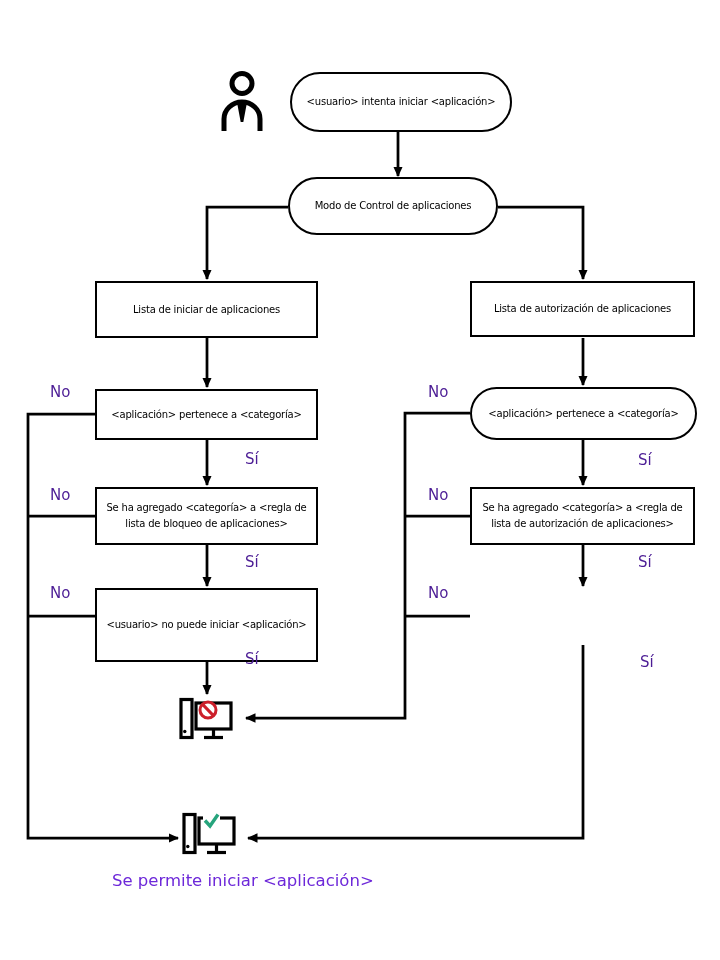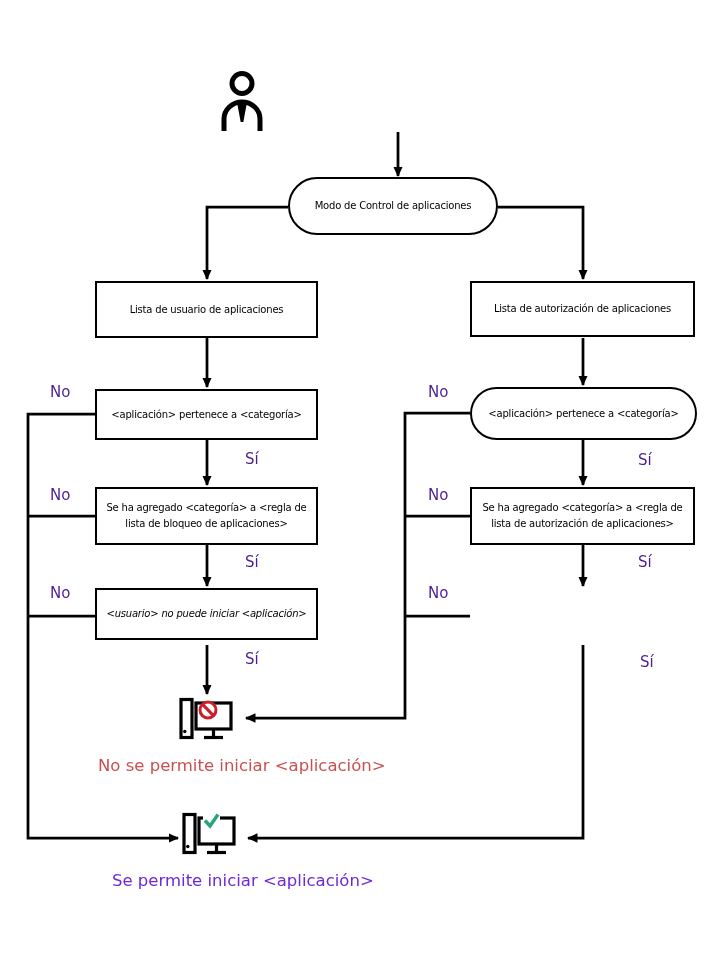--- a/index.html
+++ b/index.html
@@ -59,38 +59,39 @@
 
     <path class="c" d="M583,645 V838 H248" marker-end="url(#arrowhead)"></path>
   </svg>
 
   <svg class="abs" style="left:220px; top:70px;" width="44" height="62" viewBox="0 0 44 62">
     <circle cx="22" cy="13.5" r="10" fill="none" stroke="#000" stroke-width="5"></circle>
     <path d="M4,61 V49 A18,17 0 0 1 40,49 V61" fill="none" stroke="#000" stroke-width="5"></path>
     <path d="M22,30 L26.5,35 L23.3,52 H20.7 L17.5,35 Z" fill="#000"></path>
   </svg>
 
+  <div class="node stadium" style="left:290px; top:72px; width:222px; height:60px;">&lt;usuario&gt; intenta iniciar &lt;aplicación&gt;</div>
 
   <div class="node stadium" style="left:288px; top:177px; width:210px; height:58px;">Modo de Control de aplicaciones</div>
 
-  <div class="node" style="left:95px; top:281px; width:223px; height:57px;">Lista de usuario de aplicaciones</div>
+  <div class="node" style="left:95px; top:281px; width:223px; height:57px;">Lista de iniciar de aplicaciones</div>
 
   <div class="node" style="left:470px; top:281px; width:225px; height:56px;">Lista de autorización de aplicaciones</div>
 
   <div class="node" style="left:95px; top:389px; width:223px; height:51px;">&lt;aplicación&gt; pertenece a &lt;categoría&gt;</div>
 
   <div class="node stadium-sm" style="left:470px; top:387px; width:227px; height:53px;">&lt;aplicación&gt; pertenece a &lt;categoría&gt;</div>
 
   <div class="node" style="left:95px; top:487px; width:223px; height:58px;">Se ha agregado &lt;categoría&gt; a &lt;regla de
 lista de bloqueo de aplicaciones&gt;</div>
 
   <div class="node" style="left:470px; top:487px; width:225px; height:58px;">Se ha agregado &lt;categoría&gt; a &lt;regla de
 lista de autorización de aplicaciones&gt;</div>
 
-  <div class="node" style="left:95px; top:588px; width:223px; height:52px;font-style:italic;">&lt;usuario&gt; no puede iniciar &lt;aplicación&gt;</div>
+  <div class="node" style="left:95px; top:588px; width:223px; height:74px;">&lt;usuario&gt; no puede iniciar &lt;aplicación&gt;</div>
 
 
   <div class="lbl" style="left:50px; top:383px;">No</div>
   <div class="lbl" style="left:50px; top:486px;">No</div>
   <div class="lbl" style="left:50px; top:584px;">No</div>
   <div class="lbl" style="left:428px; top:383px;">No</div>
   <div class="lbl" style="left:428px; top:486px;">No</div>
   <div class="lbl" style="left:428px; top:584px;">No</div>
   <div class="lbl" style="left:245px; top:450px;">Sí</div>
   <div class="lbl" style="left:245px; top:553px;">Sí</div>
@@ -102,21 +103,20 @@
   <svg class="abs" style="left:179px; top:697px;" width="54" height="48" viewBox="0 0 54 48">
     <rect x="2" y="2.5" width="11" height="38" fill="#fff" stroke="#000" stroke-width="3.2"></rect>
     <circle cx="5.8" cy="34.5" r="1.7" fill="#000"></circle>
     <rect x="17" y="6" width="35" height="26" fill="#fff" stroke="#000" stroke-width="3.2"></rect>
     <path d="M34.5,32 V39" stroke="#000" stroke-width="3.2"></path>
     <path d="M25,40.5 H44" stroke="#000" stroke-width="3.2"></path>
     <circle cx="29" cy="13" r="8" fill="#fff" stroke-width="3" stroke="#CC1F2B"></circle>
     <path d="M23.6,7.4 L34.4,18.6" stroke-width="3" stroke="#CC1F2B"></path>
   </svg>
 
-  <div class="outcome outcome-blocked" style="left:98px; top:756px;">No se permite iniciar &lt;aplicación&gt;</div>
 
   <svg class="abs" style="left:182px; top:812px;" width="54" height="48" viewBox="0 0 54 48">
     <rect x="2" y="2.5" width="11" height="38" fill="#fff" stroke="#000" stroke-width="3.2"></rect>
     <circle cx="5.8" cy="34.5" r="1.7" fill="#000"></circle>
     <rect x="17" y="6" width="35" height="26" fill="#fff" stroke="#000" stroke-width="3.2"></rect>
     <path d="M34.5,32 V39" stroke="#000" stroke-width="3.2"></path>
     <path d="M25,40.5 H44" stroke="#000" stroke-width="3.2"></path>
     <rect x="21" y="1" width="17" height="11.5" fill="#fff"></rect>
     <path d="M23,8.5 L28,14 L36,2.5" fill="none" stroke-width="3.4" stroke="#26A47C"></path>
   </svg>

